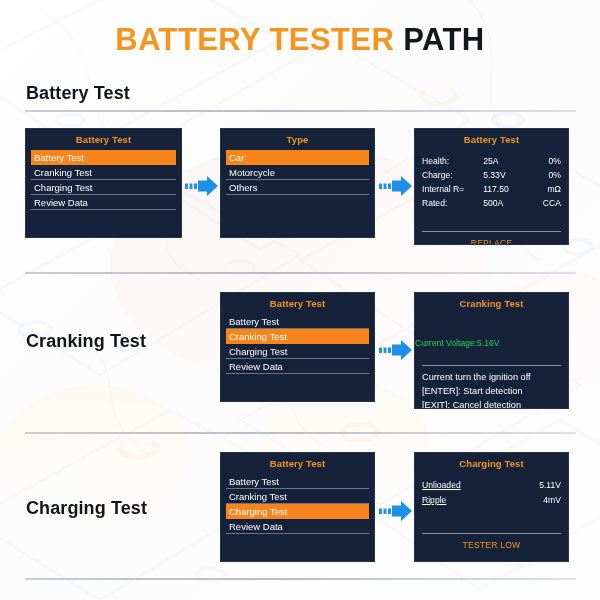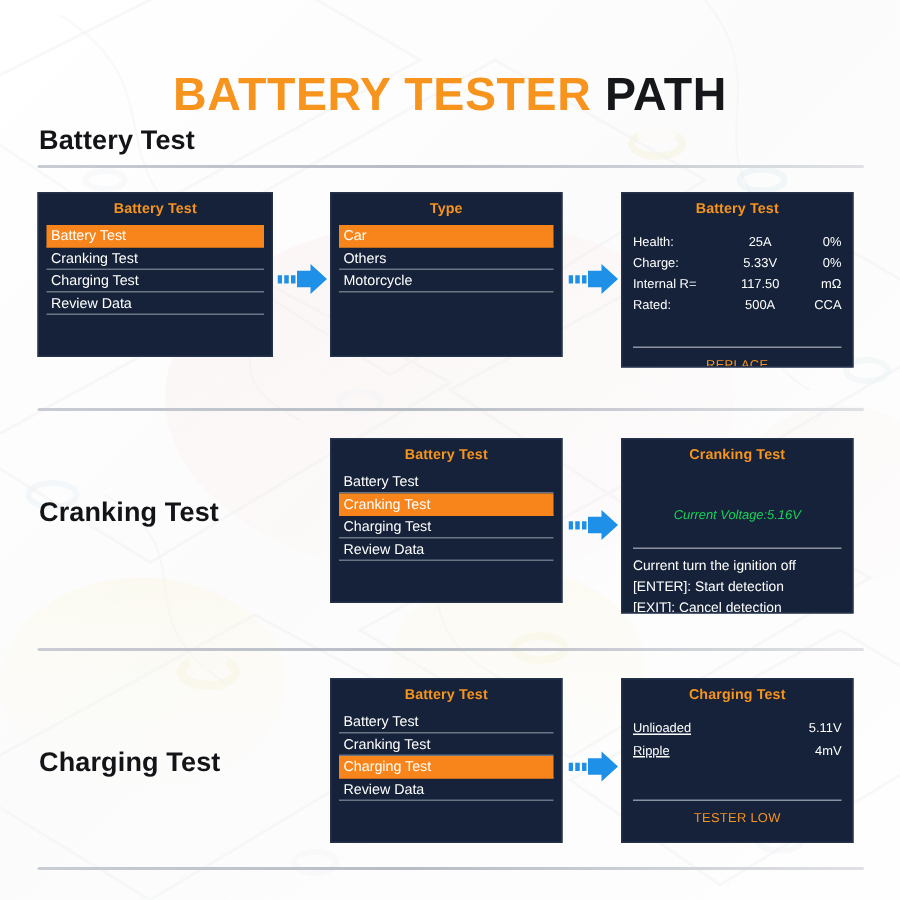--- a/index.html
+++ b/index.html
@@ -32,21 +32,21 @@
     height: 600px;
   }
 
   
   .header {
     position: absolute;
     left: 0; top: 0;
     width: 600px;
     height: 78px;
     display: flex;
-    align-items: flex-end;
+    align-items: center;
     justify-content: center;
   }
   .main-title {
     font-size: 31px;
     font-weight: bold;
     letter-spacing: 0.4px;
     white-space: nowrap;
     line-height: 1;
   }
   .t-orange { color: #F7941E; }
@@ -111,43 +111,42 @@
   .kv { padding: 4px 7px 0 7px; }
   .kv-row {
     display: flex;
     font-size: 8.6px;
     line-height: 14px;
     height: 14px;
     color: #ffffff;
     white-space: nowrap;
   }
   .kv-k { flex: 0 0 44%; }
-  .kv-v { flex: 0 0 34%; text-align: center; }
+  .kv-v { flex: 0 0 34%; text-align: left; }
   .kv-u { flex: 1 1 auto; text-align: right; }
 
   .scr-footer-rule {
     height: 1px;
     background: #8b93a1;
     margin: 0 7px;
   }
   .scr-status {
     color: #F7941E;
     font-size: 8.6px;
     text-align: center;
     padding-top: 6px;
     letter-spacing: 0.2px;
   }
 
   
   .volt-line {
     color: #18D35A;
     font-size: 8.6px;
-    text-align: center;
-    white-space: nowrap;
-    font-style: italic;
+    text-align: left;
+    white-space: nowrap;
   }
   .instr {
     padding: 0 7px;
     font-size: 9.2px;
     line-height: 14px;
     color: #ffffff;
     white-space: nowrap;
   }
 
   
@@ -255,22 +254,22 @@
       <rect x="4.5" y="8.5" width="3" height="5.5" fill="#1E90E8"></rect>
       <rect x="9" y="8.5" width="3" height="5.5" fill="#1E90E8"></rect>
       <path d="M13 5.5 L13 16.5 L22 16.5 L22 21 L33 11 L22 1 L22 5.5 Z" fill="#1E90E8"></path>
     </svg>
   </div>
 
   <div class="screen" style="left:220px; top:128px; width:155px; height:110px;">
     <div class="scr-title">Type</div>
     <div class="menu">
       <div class="menu-row sel">Car</div>
+      <div class="menu-row">Motorcycle</div>
       <div class="menu-row">Others</div>
-      <div class="menu-row">Motorcycle</div>
     </div>
   </div>
 
   <div class="arrow" style="left:379px; top:175px;">
     <svg width="34" height="22" viewBox="0 0 34 22" xmlns="http://www.w3.org/2000/svg">
       <rect x="0" y="8.5" width="3" height="5.5" fill="#1E90E8"></rect>
       <rect x="4.5" y="8.5" width="3" height="5.5" fill="#1E90E8"></rect>
       <rect x="9" y="8.5" width="3" height="5.5" fill="#1E90E8"></rect>
       <path d="M13 5.5 L13 16.5 L22 16.5 L22 21 L33 11 L22 1 L22 5.5 Z" fill="#1E90E8"></path>
     </svg>

